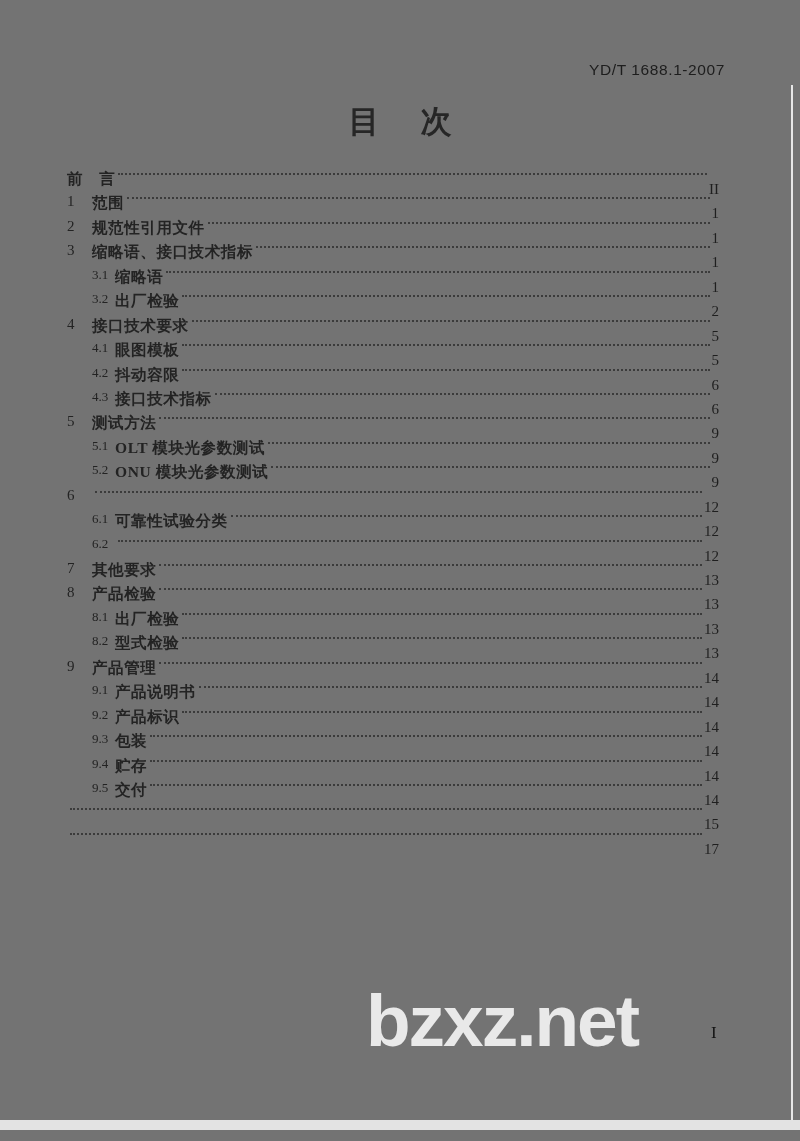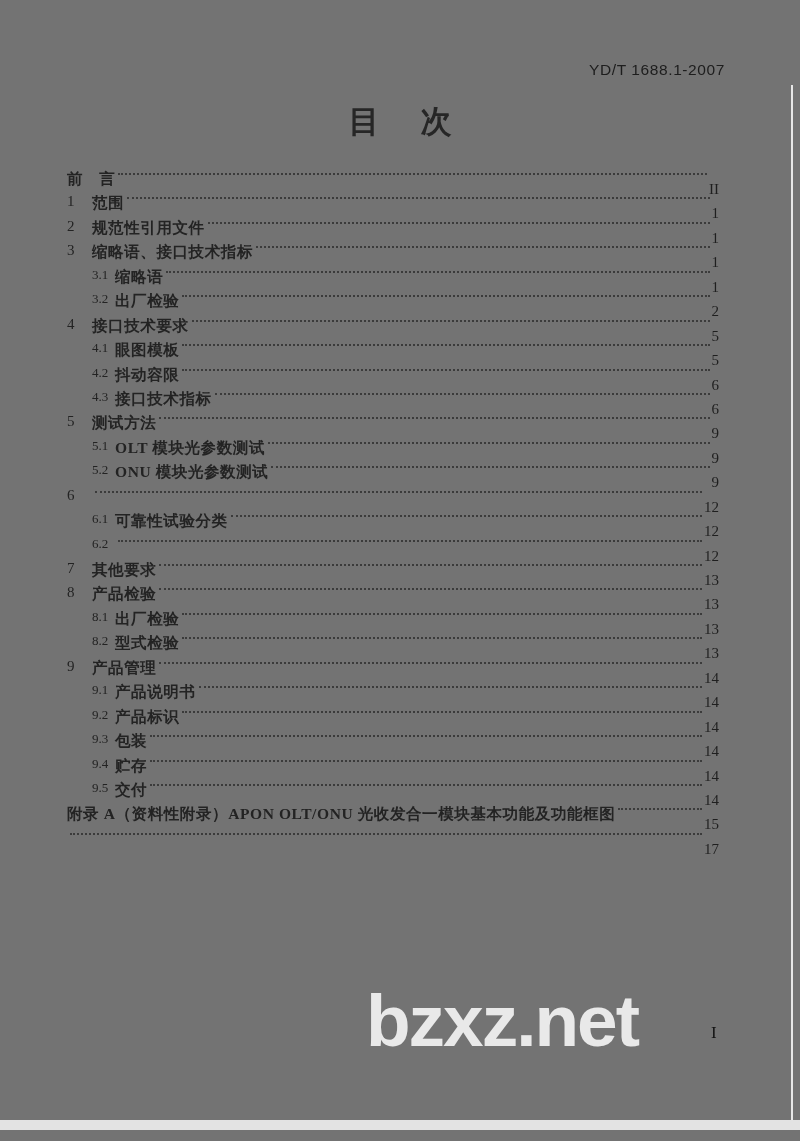--- a/index.html
+++ b/index.html
@@ -224,21 +224,20 @@
         <span class="leader"></span>
         <span class="pg">14</span>
       </div>
       <div class="toc-row sub">
         <span class="num">9.5</span>
         <span class="label">交付</span>
         <span class="leader"></span>
         <span class="pg">14</span>
       </div>
       <div class="toc-row">
-        <span class="label">附录 A（资料性附录）APON OLT/ONU 光收发合一模块基本功能及功能框图</span>
         <span class="leader"></span>
         <span class="pg">15</span>
       </div>
       <div class="toc-row">
         <span class="leader"></span>
         <span class="pg">17</span>
       </div>
     </div>
 
   <div class="watermark">bzxz.net</div>

